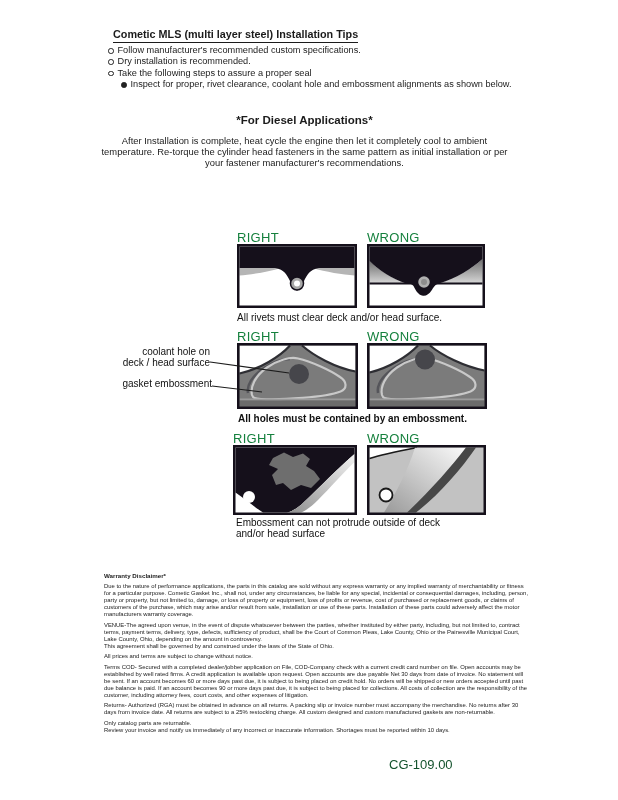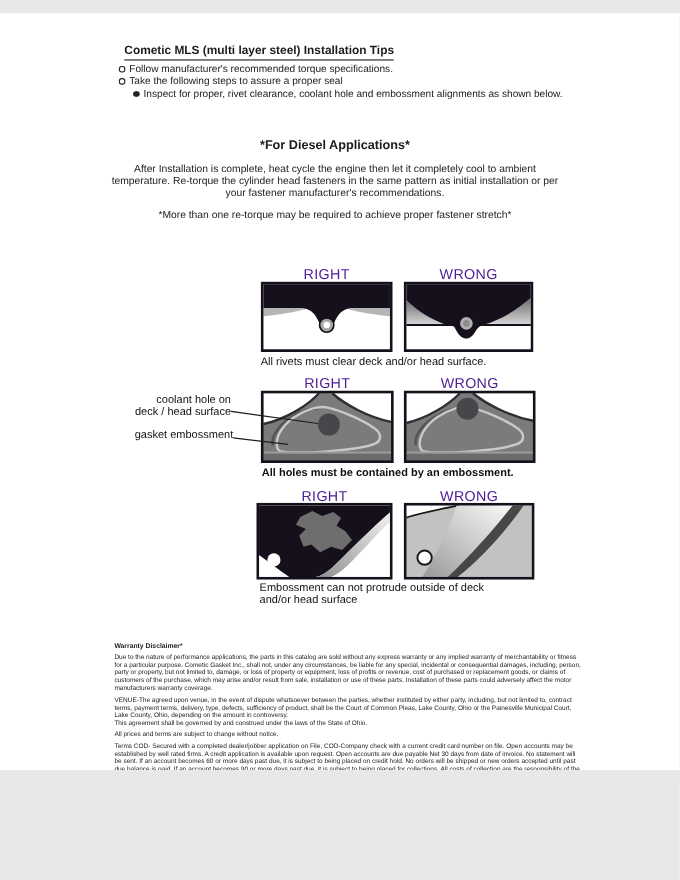--- a/index.html
+++ b/index.html
@@ -1,36 +1,36 @@
 <!DOCTYPE html>
 <html><head>
 <meta charset="utf-8">
 <style>
   html,body{margin:0;padding:0;background:#e8e8e8;}
   .page{
-    position:relative;width:618px;height:688px;background:#ffffff;
+    position:relative;width:618px;height:800px;background:#ffffff;
     font-family:"Liberation Sans","DejaVu Sans",sans-serif;color:#1b1b1b;
-    overflow:hidden;margin:12px auto;
+    overflow:hidden;margin:0 auto;
   }
   .abs{position:absolute;}
   
   .title{left:113px;top:28px;font-size:10.8px;font-weight:bold;}
   .title span{display:inline-block;border-bottom:1.6px solid #1b1b1b;padding-bottom:1.5px;}
   
   .bullets{left:108px;top:45px;width:420px;font-size:9.2px;line-height:11.3px;}
   .brow{display:flex;}
   .brow .mk{flex:0 0 auto;width:3.5px;height:3.5px;border:1px solid #222;border-radius:50%;margin:3.2px 4px 0 0;}
   .brow.sub{margin-left:13px;}
   .brow.sub .mk{background:#222;border-color:#222;}
   
   .diesel{left:97px;top:114px;width:415px;font-size:9.4px;line-height:11.2px;text-align:center;}
   .diesel h2{margin:0;font-size:11.5px;line-height:13px;font-weight:bold;}
   .diesel p{margin:8px 0 0 0;}
   
-  .dlabel{font-size:13px;line-height:13px;text-align:center;color:#4c1d95;letter-spacing:.3px;}
+  .dlabel{font-size:13px;line-height:13px;color:#15803d;letter-spacing:.3px;}
   .caption{font-size:10px;line-height:11px;color:#111;}
   .ann{font-size:10px;line-height:11px;text-align:right;color:#111;}
   svg{display:block;}
   
   .disclaimer{left:104px;top:572px;width:425px;font-size:5.9px;line-height:7px;color:#222;}
   .disclaimer h3{margin:0 0 4px 0;font-size:6.2px;line-height:7px;font-weight:bold;}
   .disclaimer p{margin:0 0 3.5px 0;}
   .disclaimer p.tight{margin:0;}
   
   .pageno{left:389px;top:757px;font-size:13px;color:#14532d;}
@@ -40,36 +40,39 @@
 
 <div class="page">
 
   <div class="abs title">
     <span>Cometic MLS (multi layer steel) Installation Tips</span>
   </div>
 
   <div class="abs bullets">
     <div class="brow">
         <span class="mk"></span>
-        <span>Follow manufacturer's recommended torque specifications.</span>
+        <span>Follow manufacturer's recommended custom specifications.</span>
+      </div>
+    <div class="brow">
+        <span class="mk"></span>
+        <span>Dry installation is recommended.</span>
       </div>
     <div class="brow">
         <span class="mk"></span>
         <span>Take the following steps to assure a proper seal</span>
       </div>
     <div class="brow sub">
         <span class="mk"></span>
         <span>Inspect for proper, rivet clearance, coolant hole and embossment alignments as shown below.</span>
       </div>
   </div>
 
   <div class="abs diesel">
     <h2>*For Diesel Applications*</h2>
     <p>After Installation is complete, heat cycle the engine then let it completely cool to ambient temperature. Re-torque the cylinder head fasteners in the same pattern as initial installation or per your fastener manufacturer's recommendations.</p>
-    <p>*More than one re-torque may be required to achieve proper fastener stretch*</p>
   </div>
 
   <div class="abs dlabel" style="left:237px;top:231px;width:120px;">RIGHT</div>
   <div class="abs dlabel" style="left:367px;top:231px;width:118px;">WRONG</div>
 
   <svg class="abs" style="left:237px;top:244px;" width="120" height="64" viewBox="0 0 120 64">
     <rect x="1.25" y="1.25" width="117.5" height="61.5" fill="#ffffff"></rect>
     <path d="M2.5,24 L44,24 C32,28 14,30.5 2.5,31.5 Z" fill="#b5b5b5"></path>
     <path d="M117.5,24 L76,24 C88,28 106,30.5 117.5,31.5 Z" fill="#b5b5b5"></path>
     <path d="M2.5,2.5 H117.5 V24 L82,24 C72.5,25.5 70,31 67,37 C64.5,42.5 62.5,46.5 60,46.5 C57.5,46.5 55.5,42.5 53,37 C50,31 47.5,25.5 38,24 L2.5,24 Z" fill="#15101b"></path>

